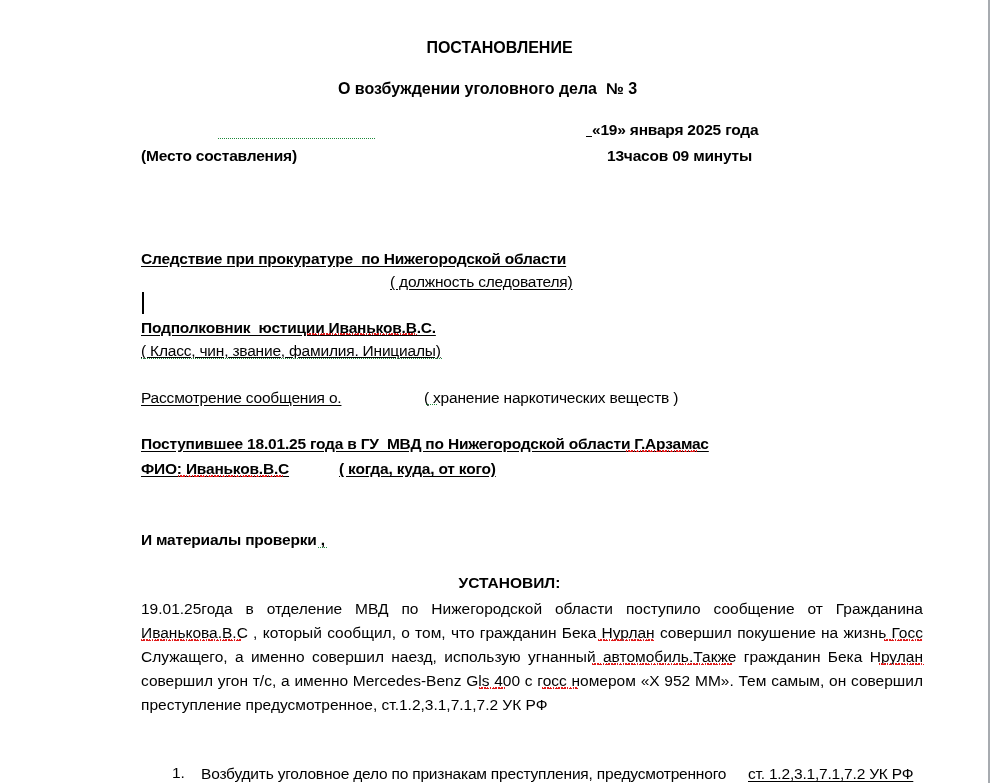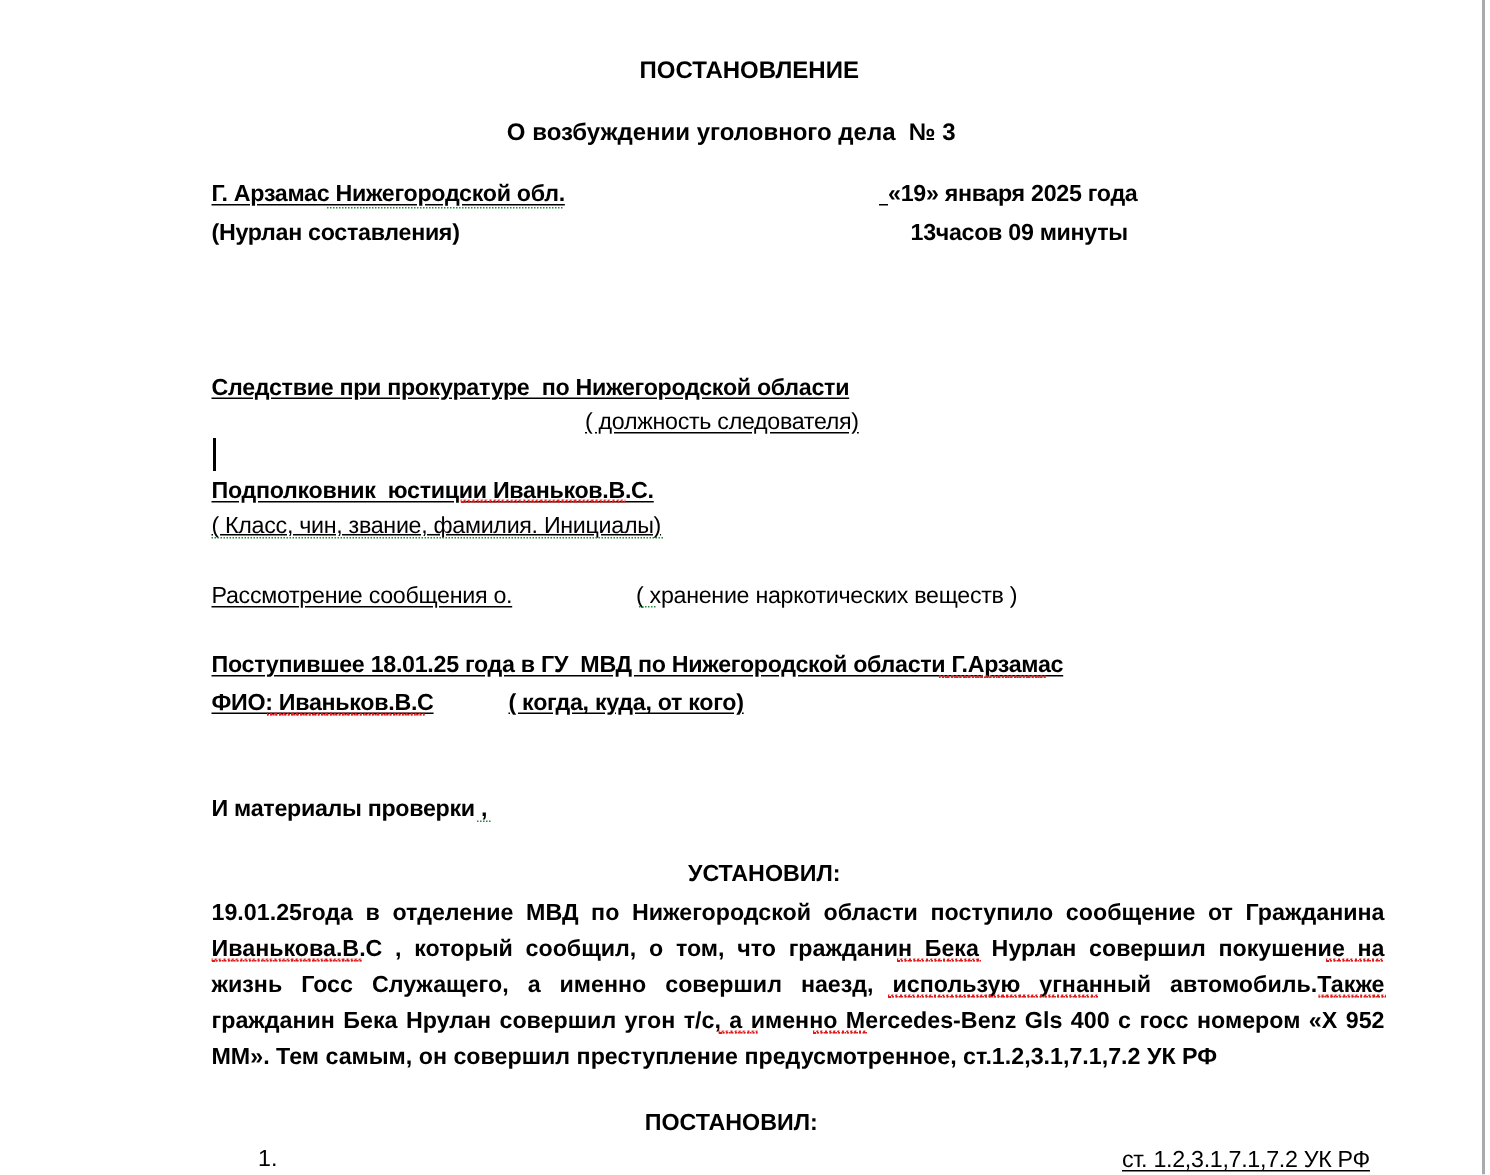--- a/index.html
+++ b/index.html
@@ -78,45 +78,44 @@
   }
 
   .ol-num {
     position: absolute;
     white-space: pre;
     font-size: 15.5px;
   }
 
   .body-par {
     position: absolute;
-    font-weight: bold;
+    font-weight: normal;
     font-size: 15.5px;
     line-height: 24px;
     text-align: justify;
     white-space: normal;
   }
 </style>
 </head>
 <body>
 
 <div class="page-edge"></div>
 
 <div class="doc">
 
   <div class="center-ttl" style="top:39px;font-size:16px;padding-left:24px;">ПОСТАНОВЛЕНИЕ</div>
 
   <div class="center-ttl" style="top:80px;font-size:16px;">О возбуждении уголовного дела  № 3</div>
 
-  <div class="line b u" style="left:141px;top:120px;">Г. Арзамас Нижегородской обл.</div>
   <div class="sq-grn" style="left:218px;top:137px;width:157px;"></div>
 
   <div class="line b" style="left:592px;top:120px;">«19» января 2025 года</div>
   <div class="line" style="left:586px;top:120px;width:6px;border-bottom:1.4px solid #000;height:17px;"></div>
 
-  <div class="line b" style="left:141px;top:146px;">(Нурлан составления)</div>
+  <div class="line b" style="left:141px;top:146px;">(Место составления)</div>
   <div class="line b" style="left:607px;top:146px;">13часов 09 минуты</div>
 
   <div class="line b u" style="left:141px;top:249px;">Следствие при прокуратуре  по Нижегородской области</div>
 
   <div class="line u" style="left:390px;top:272px;">( должность следователя)</div>
 
   <div class="caret" style="left:142px;top:292px;height:22px;"></div>
 
   <div class="line b u" style="left:141px;top:318px;">Подполковник  юстиции Иваньков.В.С.</div>
   <div class="sq-red" style="left:307px;top:333px;width:110px;"></div>
@@ -144,18 +143,18 @@
   <div class="body-par" style="left:141px;top:597px;width:782px;"> 19.01.25года в отделение МВД по Нижегородской области поступило сообщение от Гражданина Иванькова.В.С , который сообщил, о том, что гражданин Бека Нурлан совершил покушение на жизнь Госс Служащего, а именно совершил наезд, использую угнанный автомобиль.Также гражданин Бека Нрулан совершил угон т/с, а именно Mercedes-Benz Gls 400 с госс номером «Х 952 ММ». Тем самым, он совершил преступление предусмотренное, ст.1.2,3.1,7.1,7.2 УК РФ</div>
 
   <div class="sq-red" style="left:141px;top:639px;width:100px;"></div>
   <div class="sq-red" style="left:598px;top:639px;width:56px;"></div>
   <div class="sq-red" style="left:884px;top:639px;width:38px;"></div>
   <div class="sq-red" style="left:592px;top:663px;width:140px;"></div>
   <div class="sq-red" style="left:879px;top:663px;width:45px;"></div>
   <div class="sq-red" style="left:479px;top:687px;width:26px;"></div>
   <div class="sq-red" style="left:542px;top:687px;width:36px;"></div>
 
-  <div class="center-ttl" style="top:740px;font-size:15.5px;">ПОСТАНОВИЛ:</div>
 
   <div class="ol-num" style="left:172px;top:764px;">1.</div>
+  <div class="line" style="left:201px;top:764px;">Возбудить уголовное дело по признакам преступления, предусмотренного </div>
   <div class="line u" style="left:748px;top:764px;">ст. 1.2,3.1,7.1,7.2 УК РФ</div>
 
 </div>
 
 </body></html>

